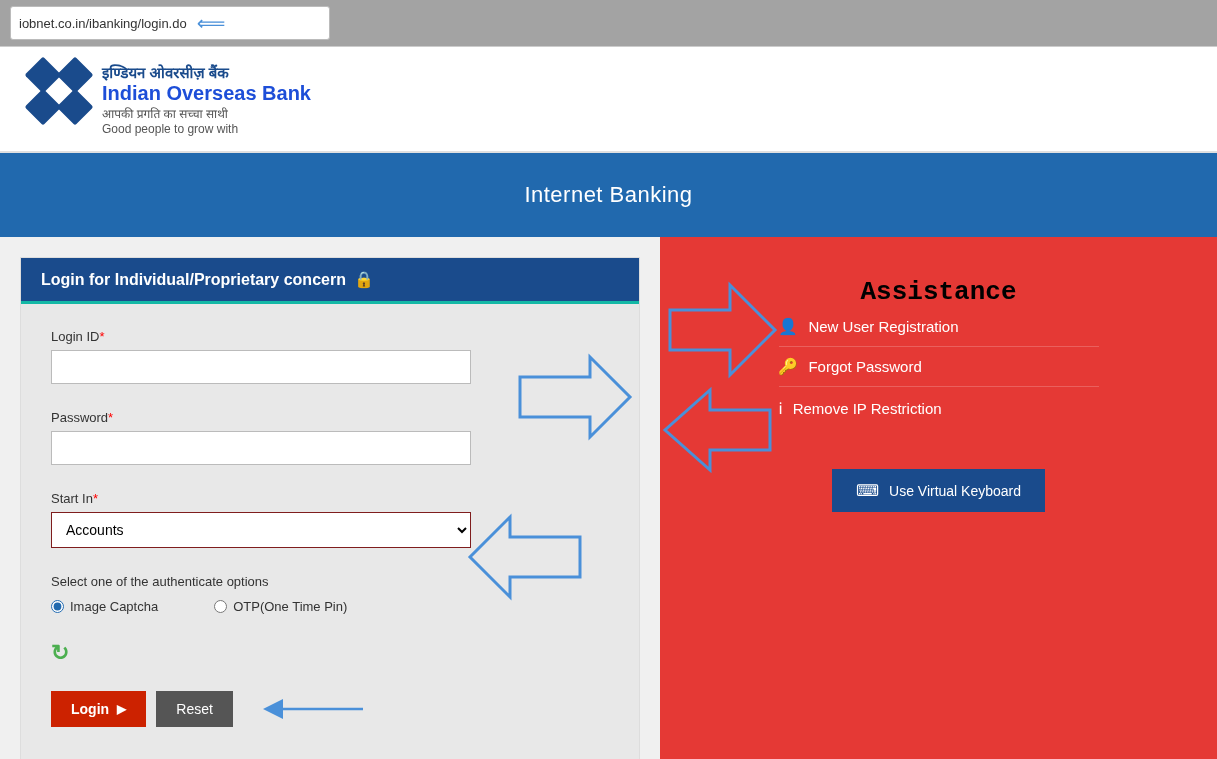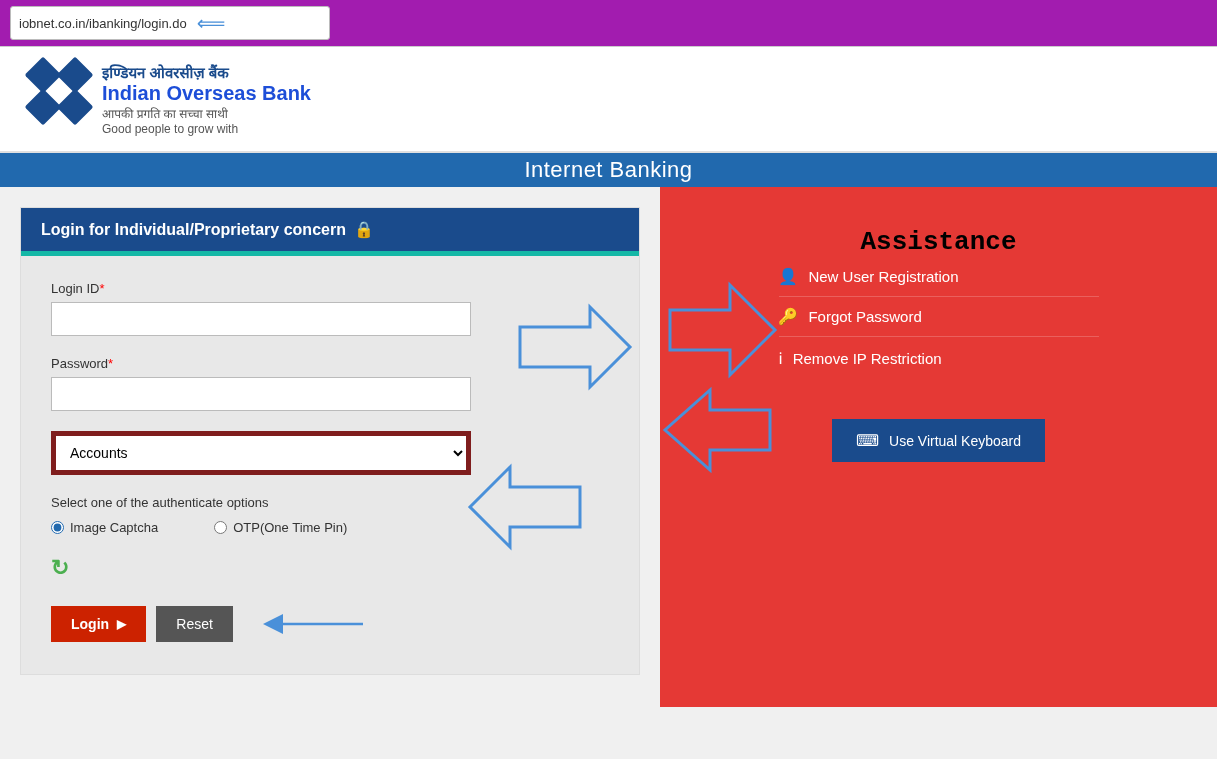--- a/index.html
+++ b/index.html
@@ -1,20 +1,20 @@
 <!DOCTYPE html>
 <html><head>
   <meta charset="utf-8">
   <style>
     * { margin: 0; padding: 0; box-sizing: border-box; }
     body { font-family: Arial, sans-serif; background: #f0f0f0; width: 1217px; min-height: 759px; }
 
     
     .browser-bar {
-      background: #a21caf;
+      background: #a3a3a3;
       border-bottom: 1px solid #ccc;
       padding: 6px 10px;
       display: flex;
       align-items: flex-end;
       gap: 8px;
     }
     .url-bar {
       background: white;
       border: 1px solid #bbb;
       border-radius: 3px;
@@ -76,21 +76,21 @@
     .bank-tagline-english {
       font-size: 12px;
       color: #555;
     }
 
     
     .internet-banking-banner {
       background: #2169ae;
       color: white;
       text-align: center;
-      padding: 4px;
+      padding: 29px;
       font-size: 22px;
       font-weight: normal;
       letter-spacing: 0.5px;
     }
 
     
     .main-content {
       display: flex;
       min-height: 520px;
     }
@@ -109,28 +109,28 @@
     }
     .login-panel-header {
       background: #1a4b8c;
       color: white;
       padding: 12px 20px;
       font-size: 16px;
       font-weight: bold;
       display: flex;
       align-items: center;
       gap: 8px;
-      border-bottom: 5px solid #14b8a6;
+      border-bottom: 3px solid #14b8a6;
     }
     .login-panel-body {
       background: #e8e8e8;
       padding: 25px 30px;
     }
     .form-group {
-      margin-bottom: 20px;
+      margin-bottom: 26px;
     }
     .form-label {
       display: block;
       font-size: 13px;
       color: #333;
       margin-bottom: 6px;
     }
     .required { color: red; }
     .form-input {
       width: 100%;
@@ -138,21 +138,21 @@
       padding: 8px 10px;
       border: 1px solid #bbb;
       background: white;
       font-size: 14px;
       outline: none;
     }
     .form-select {
       width: 100%;
       max-width: 420px;
       padding: 8px 10px;
-      border: 5px solid #7f1d1d;
+      border: 1px solid #7f1d1d;
       background: white;
       font-size: 14px;
       outline: none;
       cursor: pointer;
     }
     .auth-options-label {
       font-size: 13px;
       color: #333;
       margin-bottom: 10px;
       display: block;
@@ -360,20 +360,23 @@
         </div>
 
         <div class="form-group">
           <label class="form-label">
             <span>Password</span><span class="required">*</span>
           </label>
           <input type="password" class="form-input" style="">
         </div>
 
         <div class="form-group">
+          <label class="form-label">
+            <span>Start In</span><span class="required">*</span>
+          </label>
           <select class="form-select">
             <option>Accounts</option>
             <option>Payments</option>
             <option>Cards</option>
             <option>Deposits</option>
             <option>Loans</option>
           </select>
         </div>
 
         <div class="form-group">

